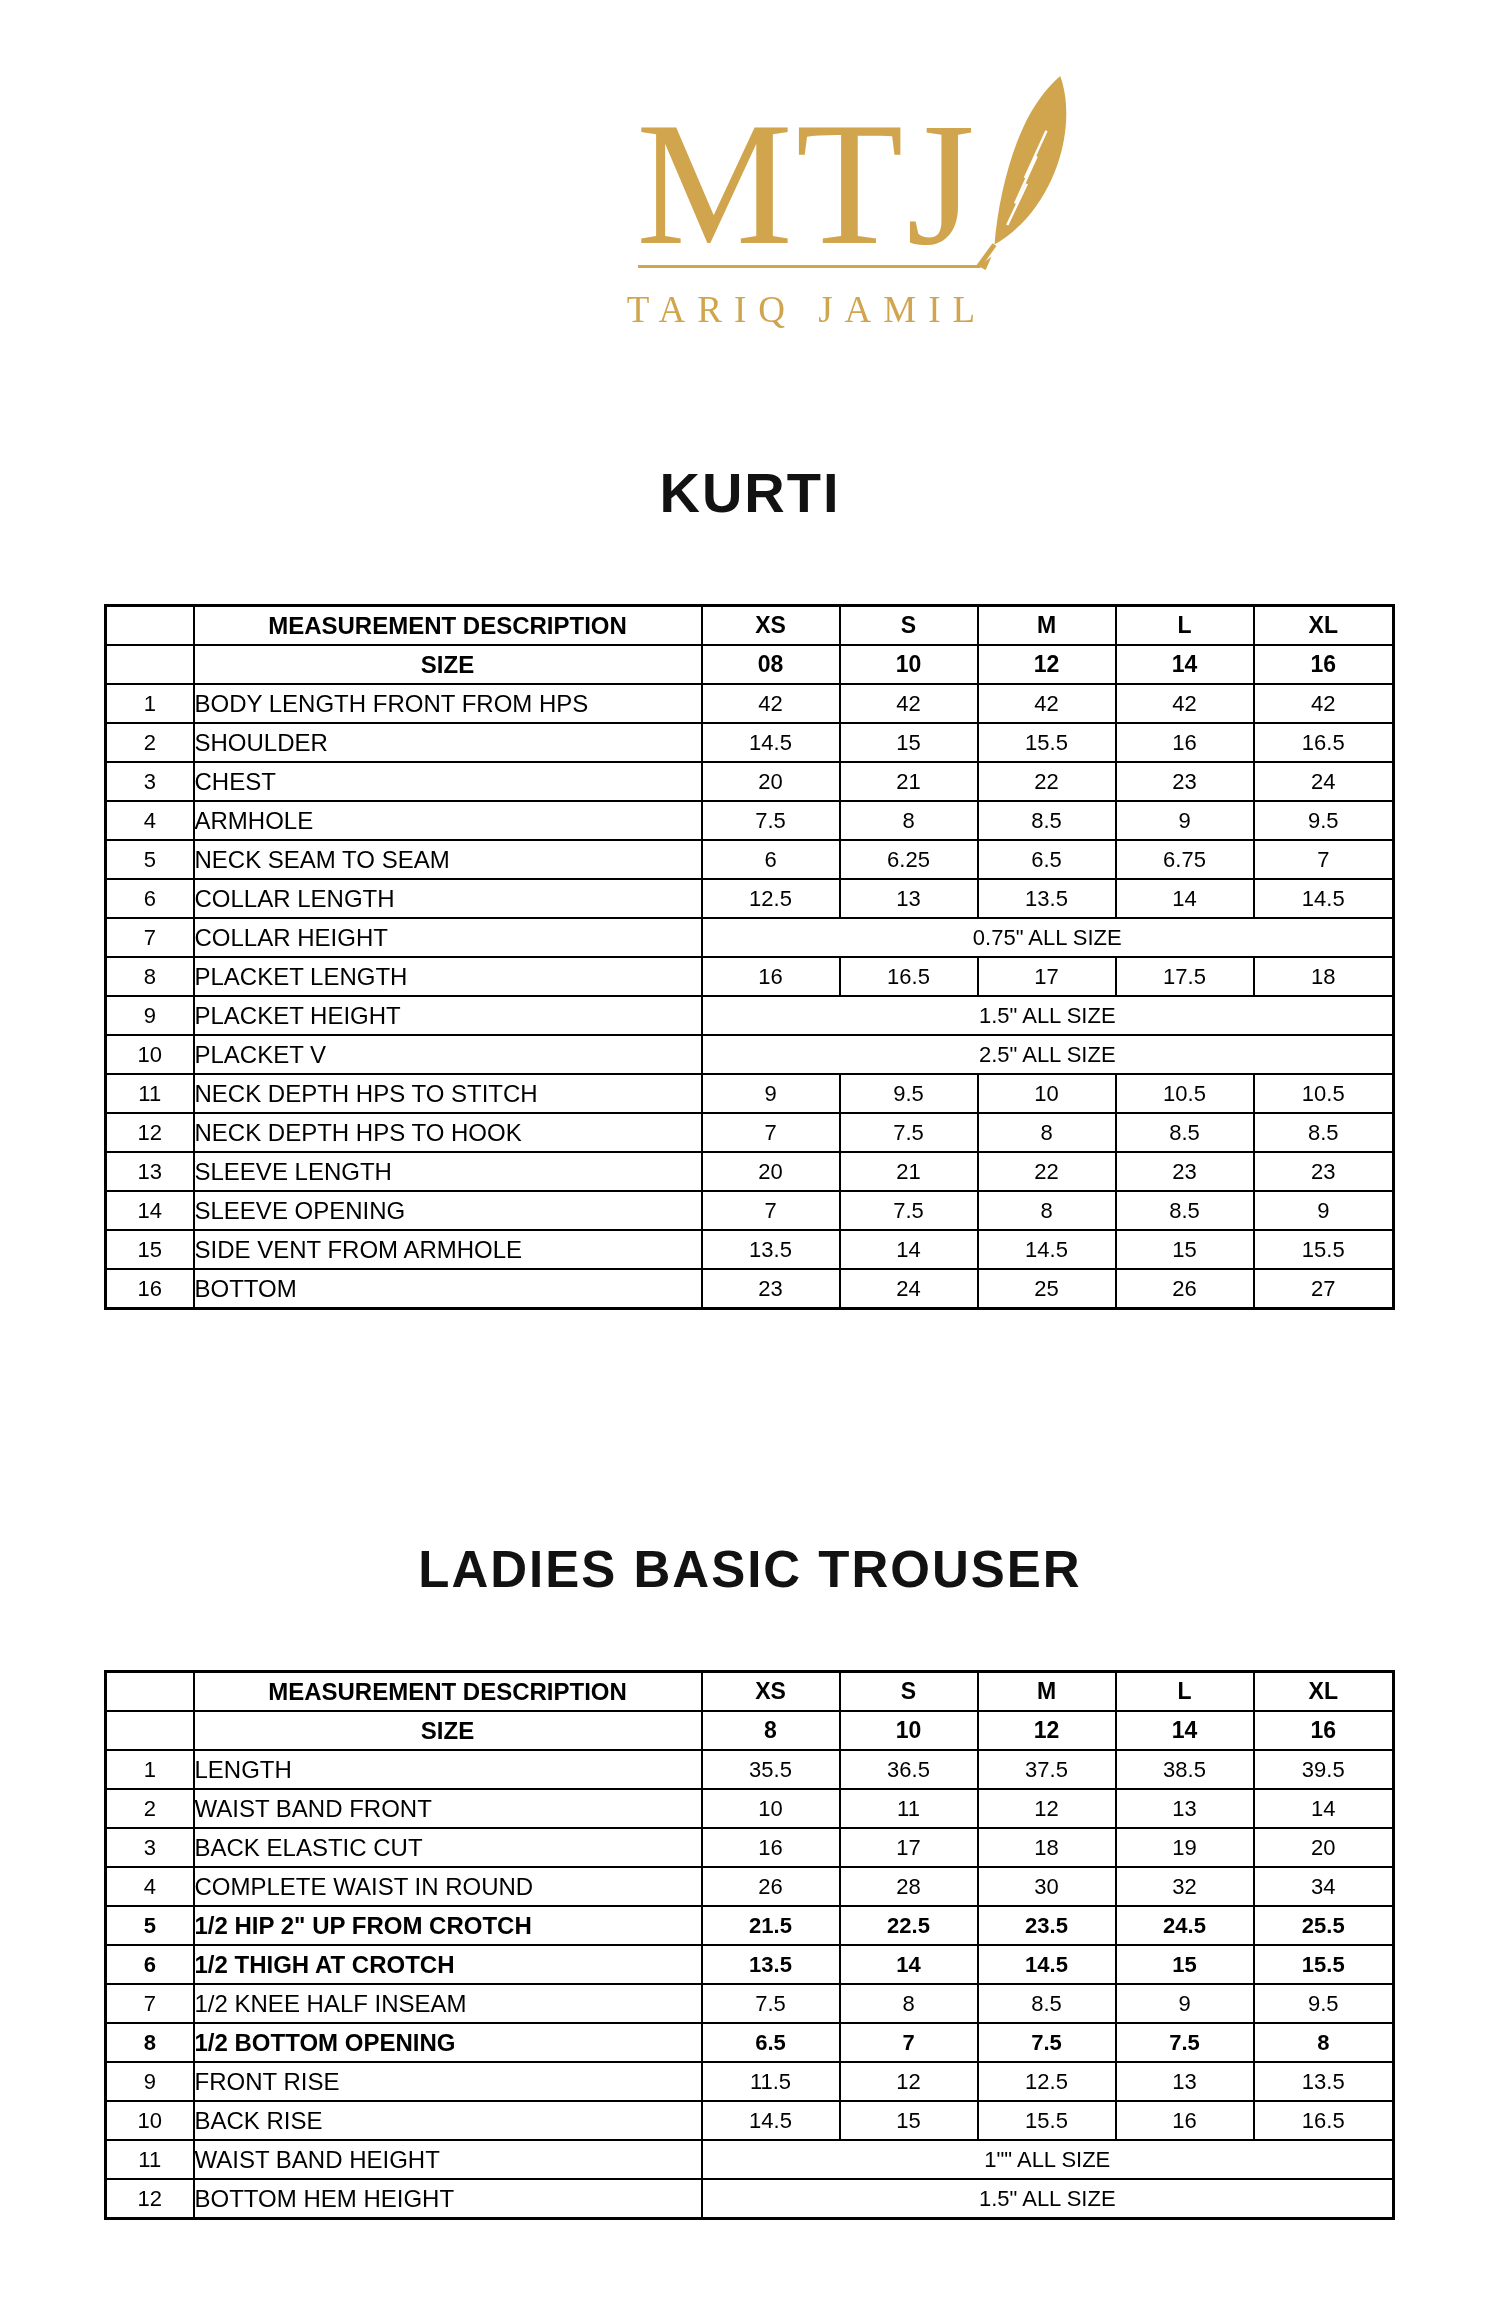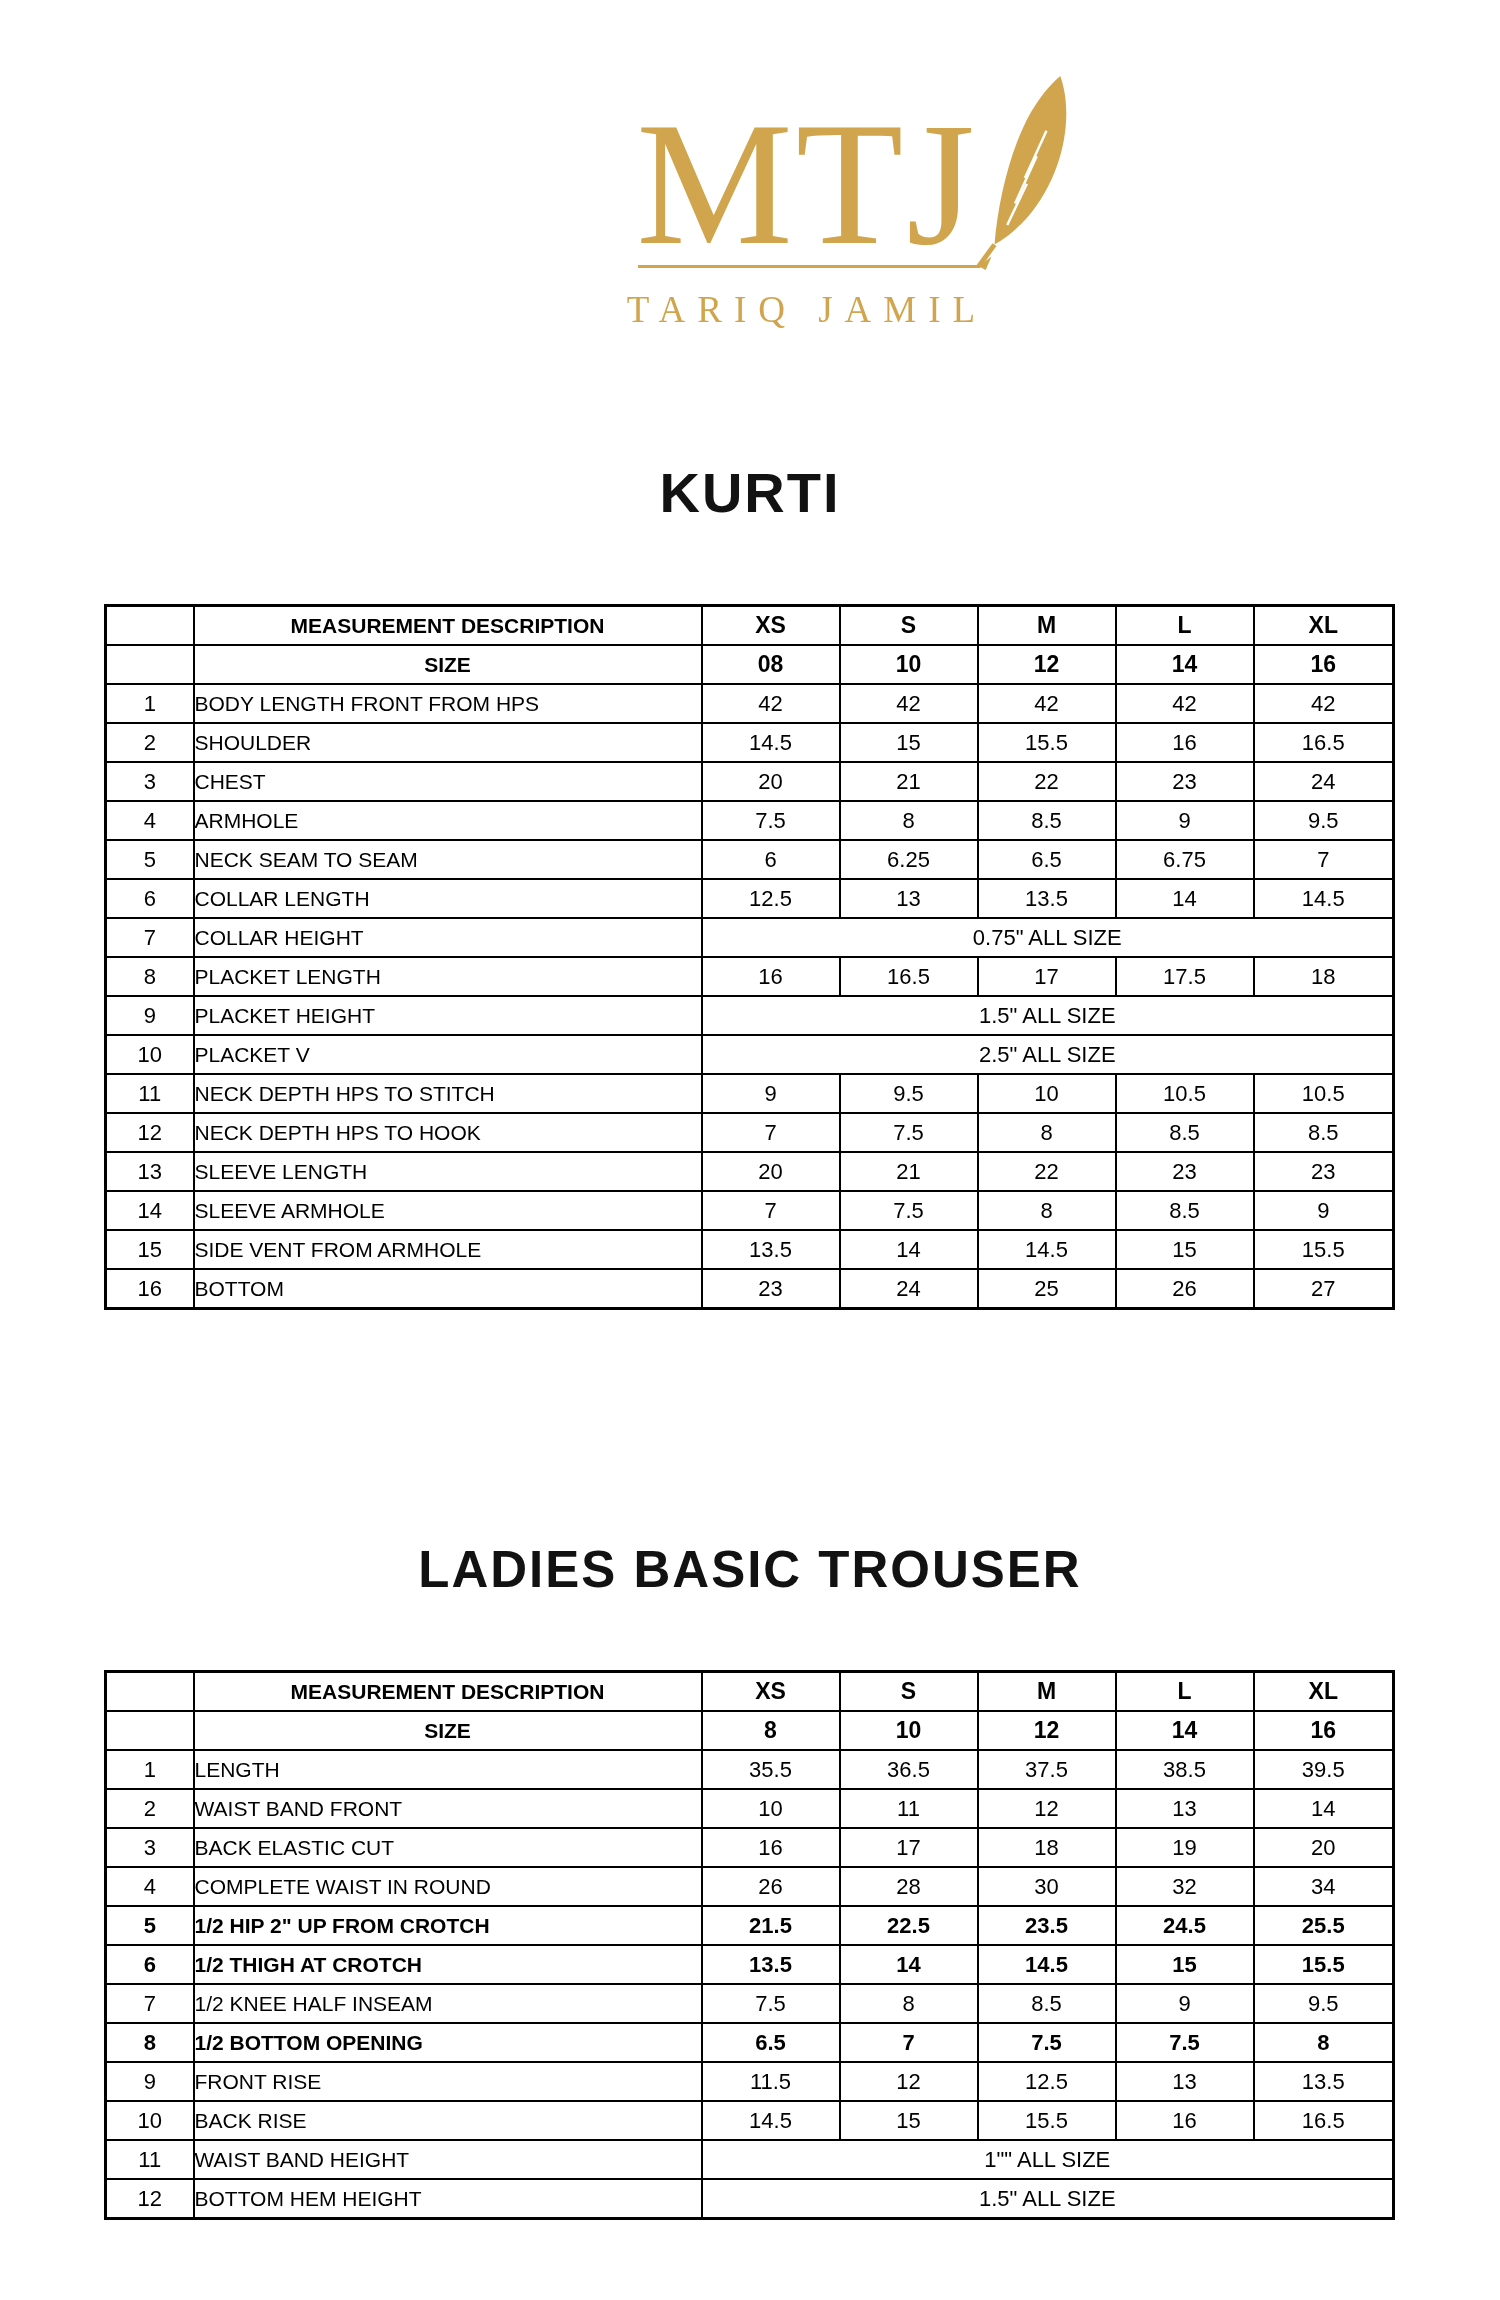--- a/index.html
+++ b/index.html
@@ -36,21 +36,21 @@
     border-collapse:collapse;table-layout:fixed;background:#fff;
     border:3px solid #000;
   }
   #table-kurti{top:604px;}
   #table-trouser{top:1670px;}
   .size-table th,.size-table td{
     border:2px solid #000;height:37px;padding:0;
     white-space:nowrap;overflow:hidden;vertical-align:middle;
   }
   .col-num{text-align:center;font-size:22px;font-weight:normal;}
-  .col-desc{text-align:left;padding-left:9px;font-size:21px;font-weight:normal;}
+  .col-desc{text-align:left;padding-left:9px;font-size:24px;font-weight:normal;}
   .col-val{text-align:center;font-size:22px;font-weight:normal;}
   thead th.col-desc{text-align:center;font-weight:bold;}
   thead th.col-val{font-weight:bold;font-size:23px;}
   .bold-row td{font-weight:bold;}
 </style>
 </head>
 <body>
 
 <div class="page">
 
@@ -203,21 +203,21 @@
           <td class="col-num">13</td>
           <td class="col-desc">SLEEVE LENGTH</td>
           <td class="col-val">20</td>
           <td class="col-val">21</td>
           <td class="col-val">22</td>
           <td class="col-val">23</td>
           <td class="col-val">23</td>
         </tr>
         <tr>
           <td class="col-num">14</td>
-          <td class="col-desc">SLEEVE ARMHOLE</td>
+          <td class="col-desc">SLEEVE OPENING</td>
           <td class="col-val">7</td>
           <td class="col-val">7.5</td>
           <td class="col-val">8</td>
           <td class="col-val">8.5</td>
           <td class="col-val">9</td>
         </tr>
         <tr>
           <td class="col-num">15</td>
           <td class="col-desc">SIDE VENT FROM ARMHOLE</td>
           <td class="col-val">13.5</td>

